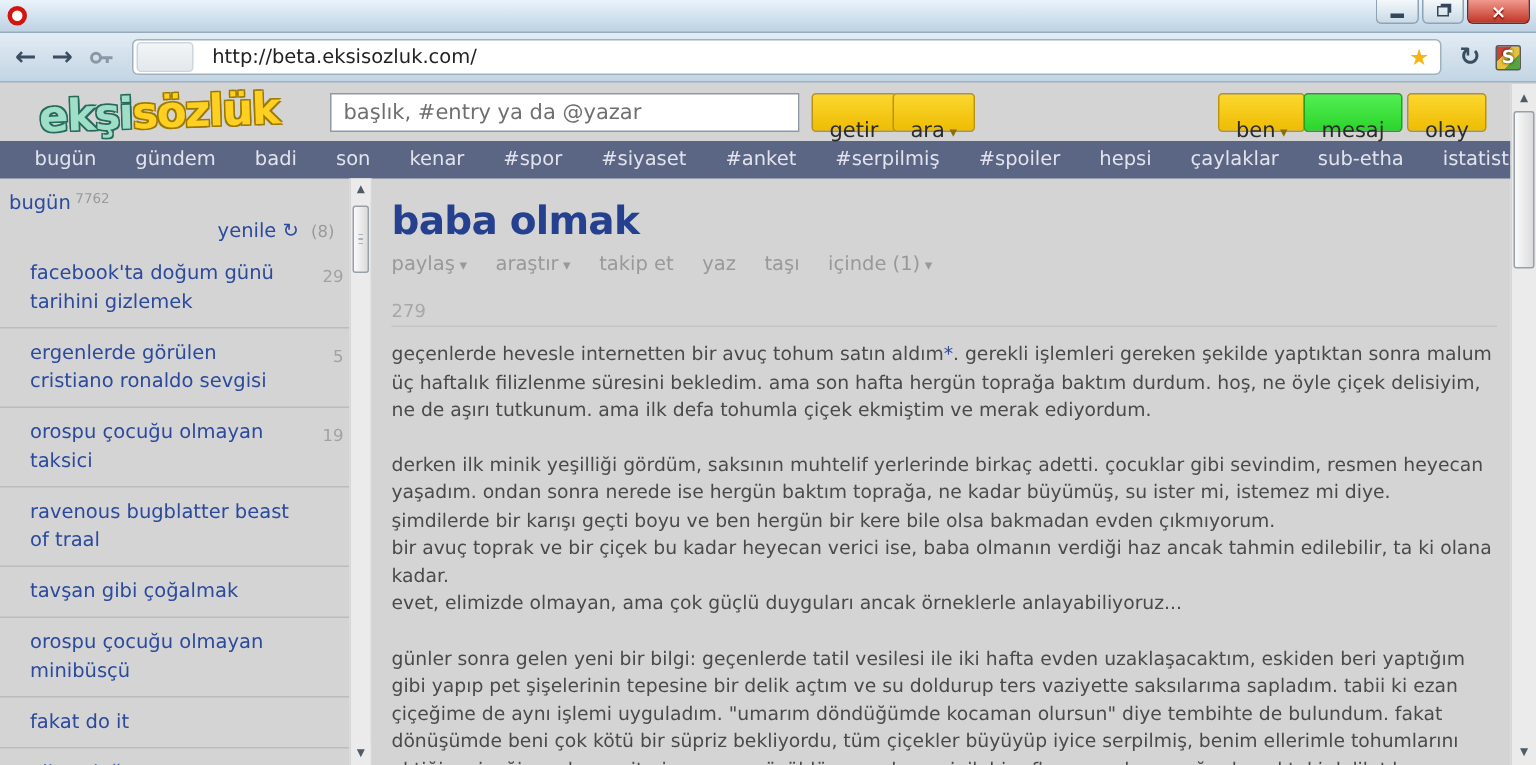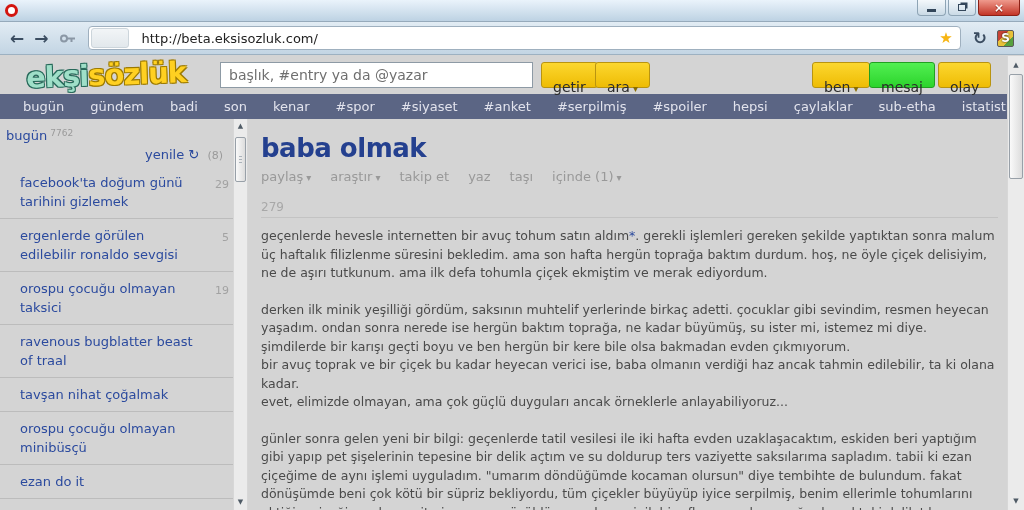--- a/index.html
+++ b/index.html
@@ -190,41 +190,41 @@
         <span class="lnk">yenile</span>
         <span class="lnk">↻</span>
         <span class="cnt">(8)</span>
       </div>
       <div class="topic-list">
           <div class="topic">
             <span class="topic-title">facebook'ta doğum günü tarihini gizlemek</span>
             <span class="topic-count">29</span>
           </div>
           <div class="topic">
-            <span class="topic-title">ergenlerde görülen edilebilir ronaldo sevgisi</span>
+            <span class="topic-title">ergenlerde görülen cristiano ronaldo sevgisi</span>
             <span class="topic-count">5</span>
           </div>
           <div class="topic">
             <span class="topic-title">orospu çocuğu olmayan taksici</span>
             <span class="topic-count">19</span>
           </div>
           <div class="topic">
             <span class="topic-title">ravenous bugblatter beast of traal</span>
             <span class="topic-count"></span>
           </div>
           <div class="topic">
-            <span class="topic-title">tavşan nihat çoğalmak</span>
+            <span class="topic-title">tavşan gibi çoğalmak</span>
             <span class="topic-count"></span>
           </div>
           <div class="topic">
             <span class="topic-title">orospu çocuğu olmayan minibüsçü</span>
             <span class="topic-count"></span>
           </div>
           <div class="topic">
-            <span class="topic-title">ezan do it</span>
+            <span class="topic-title">fakat do it</span>
             <span class="topic-count"></span>
           </div>
           <div class="topic">
             <span class="topic-title">nihat doğan</span>
             <span class="topic-count">63</span>
           </div>
         </div>
     </div>
 
     <div class="vscroll">

